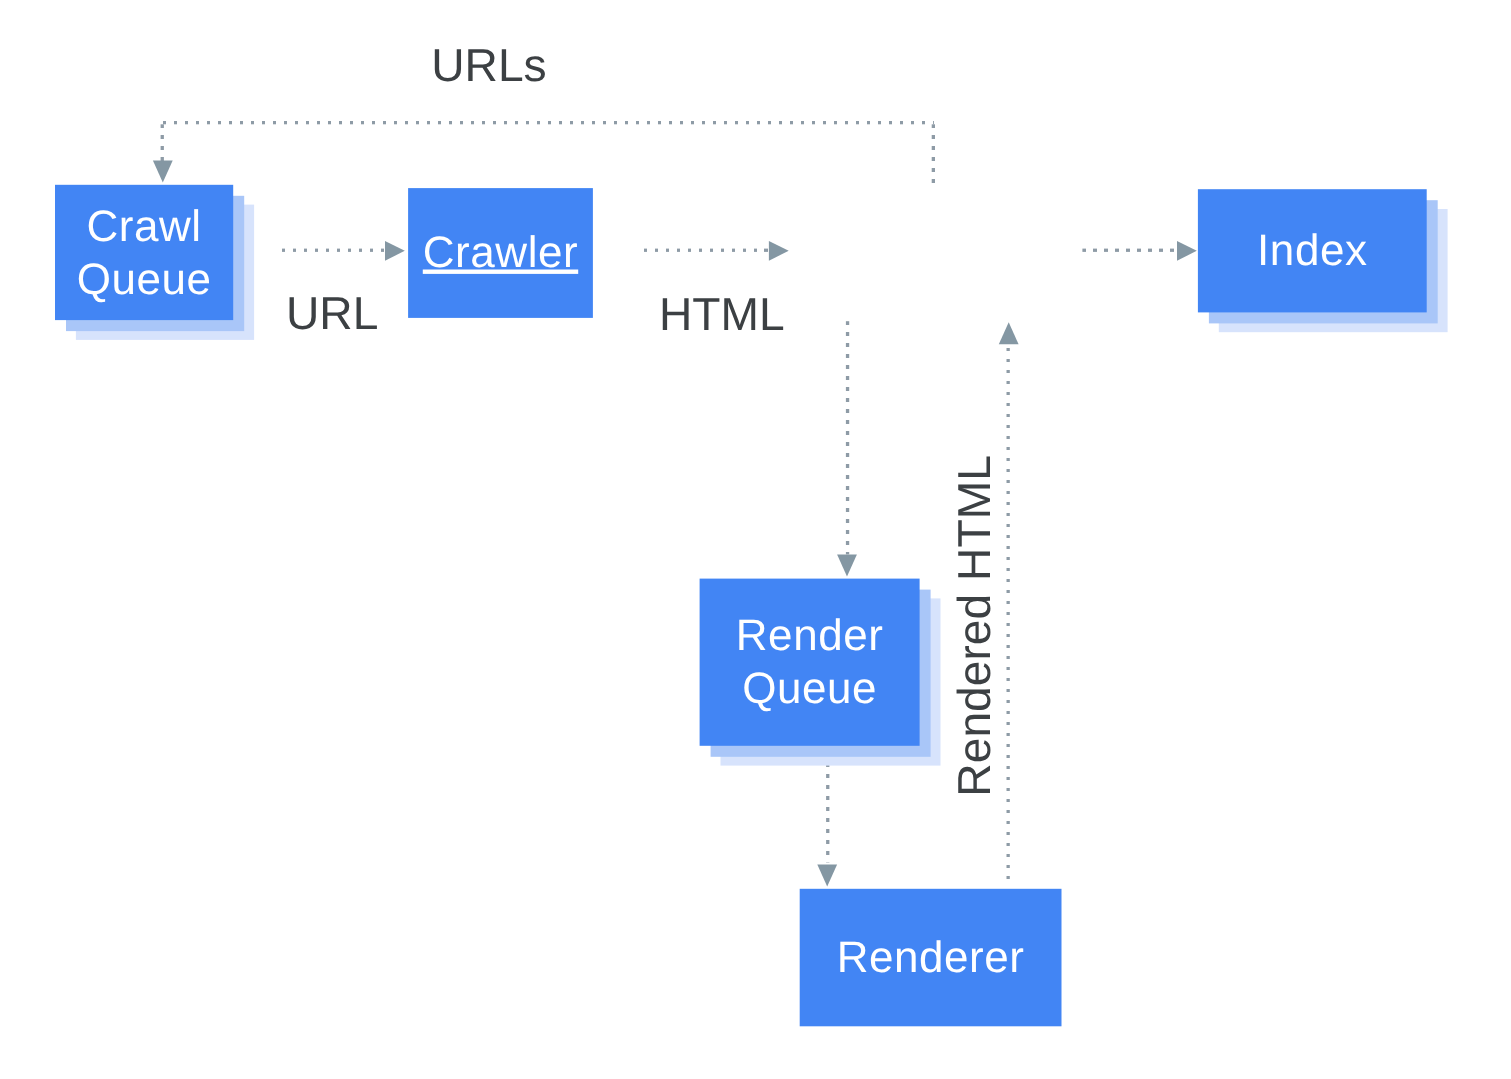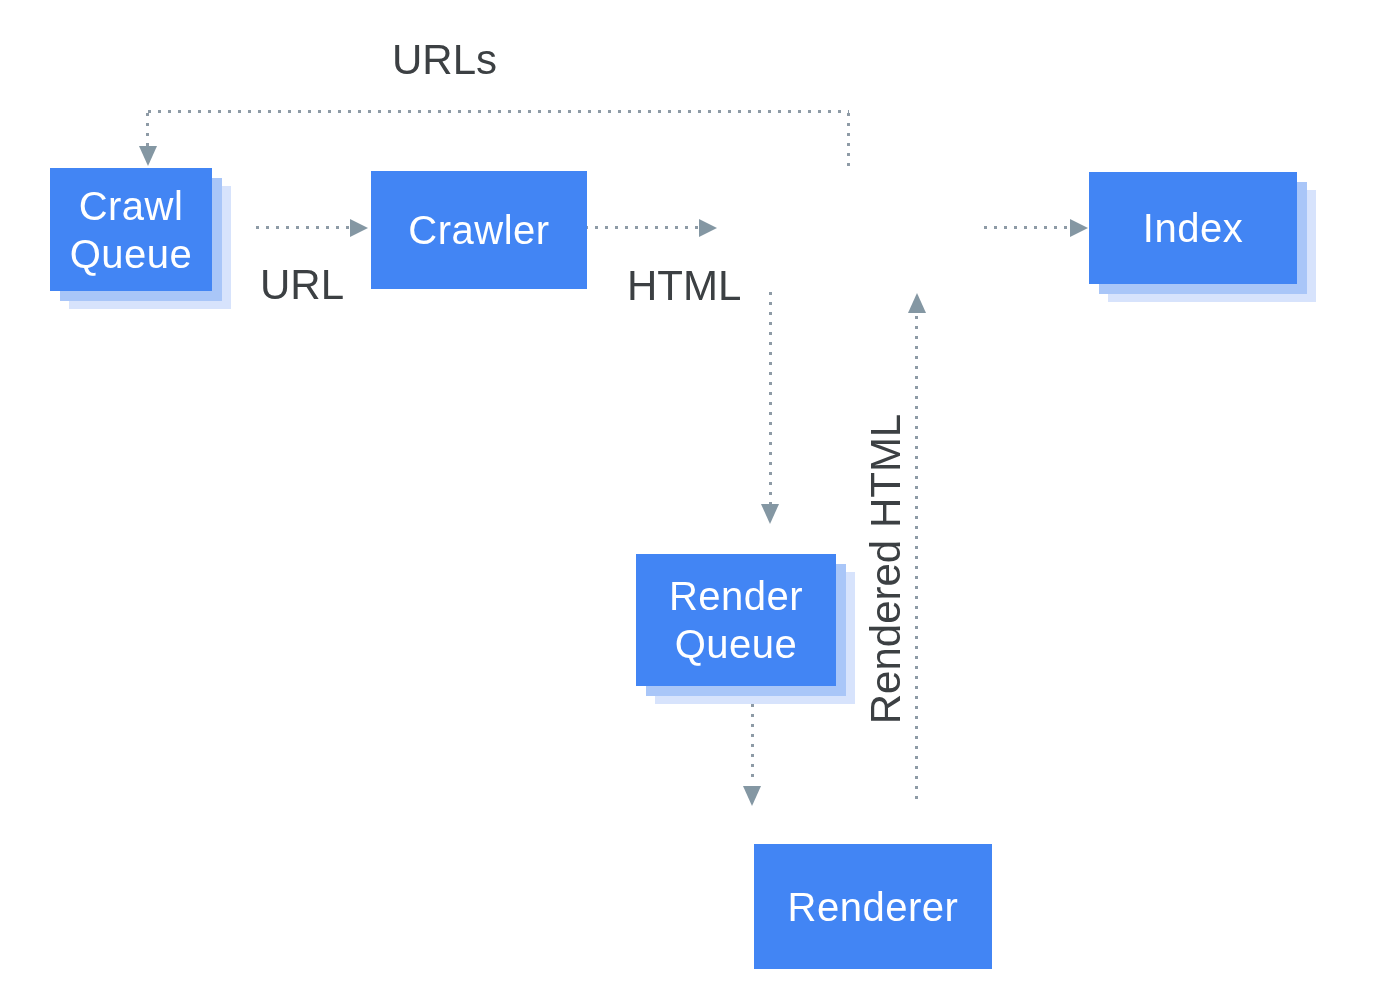--- a/index.html
+++ b/index.html
@@ -63,30 +63,30 @@
     border-top:20px solid var(--arrowhead);
   }
   .arrow.up {
     border-left:9px solid transparent;
     border-right:9px solid transparent;
     border-bottom:20px solid var(--arrowhead);
   }
 
   
   #node-crawl-queue  { left:50px;  top:168px; width:162px; height:123px; }
-  #node-crawler      { left:371px; top:171px; width:216px; height:118px; }
+  #node-crawler      { left:371px; top:171px; width:168px; height:118px;text-decoration:underline; }
   #node-processing   { left:719px; top:172px; width:259px; height:114px; }
   #node-index        { left:1089px;top:172px; width:208px; height:112px; }
-  #node-render-queue { left:636px; top:554px; width:200px; height:132px; }
-  #node-renderer     { left:754px; top:808px; width:238px; height:125px;margin-top:36px; }
+  #node-render-queue { left:636px; top:526px; width:200px; height:152px; }
+  #node-renderer     { left:727px; top:808px; width:238px; height:125px; }
 
   
   #label-urls { left:392px; top:36px;text-align:center; }
   #label-url  { left:260px; top:261px; }
-  #label-html { left:599px; top:262px;margin-left:28px; }
+  #label-html { left:599px; top:262px; }
   #label-rendered-html { left:886px; top:569px; }
 
   
   #edge-feedback-h      { left:148px; top:110px; width:701px; }
   #edge-feedback-left-v { left:146px; top:113px; height:34px; }
   #edge-feedback-right-v{ left:847px; top:113px; height:59px; }
   #arrow-feedback-down  { left:139px; top:146px; }
 
   #edge-cq-crawler      { left:256px; top:226px; width:94px; }
   #arrow-cq-crawler     { left:350px; top:219px; }

